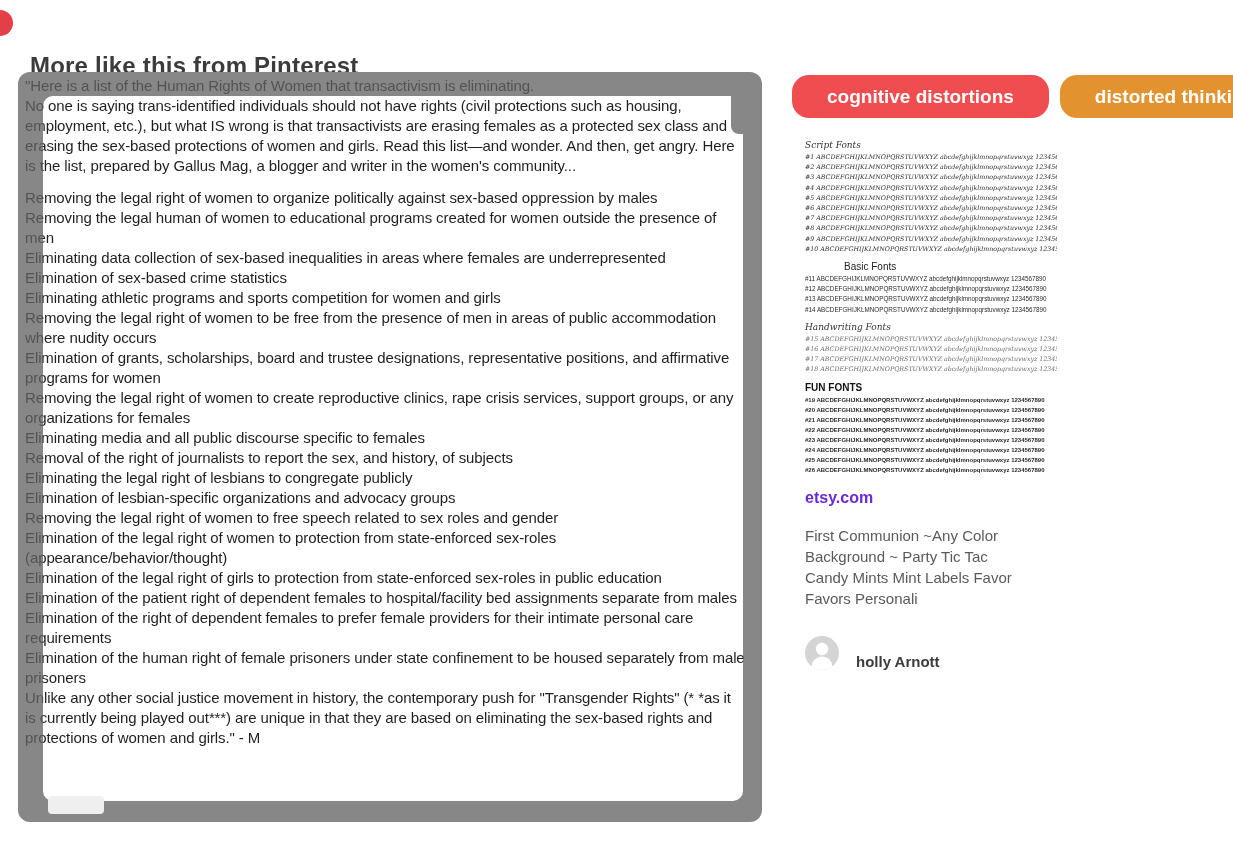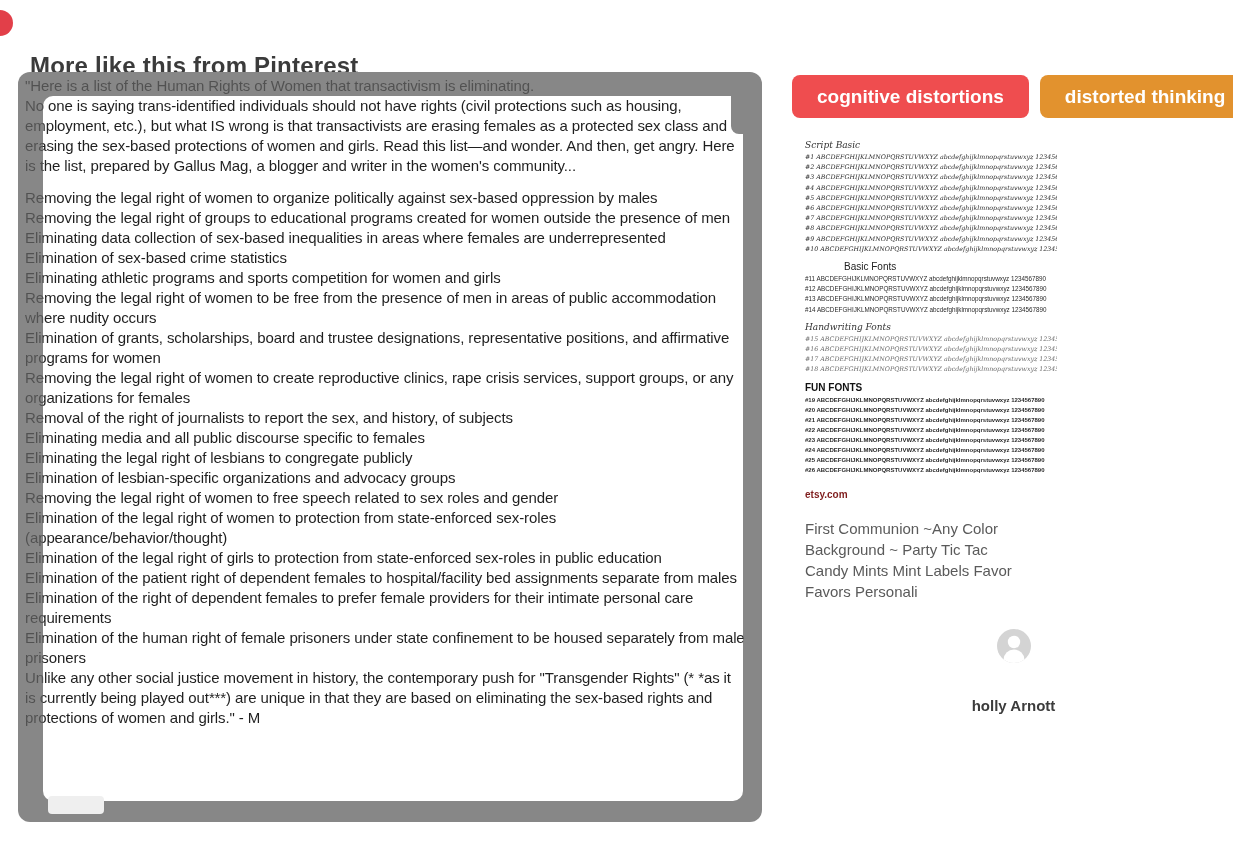--- a/index.html
+++ b/index.html
@@ -41,24 +41,24 @@
     background:#878787; border-bottom-left-radius:8px; z-index:3; pointer-events:none;
   }
   .white-patch {
     position:absolute; left:30px; top:724px; width:56px; height:18px;
     background:#efefef; border-radius:4px; z-index:3; pointer-events:none;
   }
 
   
   .tags { position:absolute; left:792px; top:75px; display:flex; gap:11px; }
   .tag {
-    height:43px; border-radius:8px; border:none; color:#fff; cursor:pointer;
+    height:43px; border-radius:17px; border:none; color:#fff; cursor:pointer;
     font-family:"Liberation Sans", sans-serif;
     font-weight:bold; font-size:19px; display:flex; align-items:center;
-    padding:0 25px; white-space:nowrap;
+    padding:0 35px; white-space:nowrap;
   }
   .tag.red    { background:#ef4d4f; }
   .tag.orange { background:#e2922e; }
 
   .right-card { position:absolute; left:792px; top:140px; width:430px; }
 
   .font-sheet { margin-left:13px; width:252px; background:#fff; cursor:pointer; }
   .fs-section { margin-bottom:7px; }
   .fs-title { color:#333; }
   .fs-title.script, .fs-title.hand {
@@ -68,53 +68,53 @@
   .fs-title.fun   { font-size:10px; font-weight:bold; color:#111; margin-bottom:2px; }
   .fs-line {
     font-size:6.3px; line-height:10.2px; white-space:nowrap; overflow:hidden;
     width:252px; color:#2a2a2a;
   }
   .sec-script .fs-line { font-family:"DejaVu Serif", serif; font-style:italic; }
   .sec-hand   .fs-line { font-family:"DejaVu Serif", serif; font-style:italic; color:#6b6b6b; }
   .sec-fun    .fs-line { font-weight:bold; font-size:6px; line-height:10px; }
 
   .pin-source {
-    margin:14px 0 0 13px; color:#7f1d1d; font-size:10px; font-weight:bold;
+    margin:14px 0 0 13px; color:#6d28d9; font-size:16px; font-weight:bold;
   }
   .pin-description {
     margin:18px 0 0 13px; width:228px; font-size:15px; line-height:21px; color:#5a5a5a; cursor:pointer;
   }
-  .author-row { margin:27px 0 0 13px; display:flex; align-items:center; gap:34px;flex-direction:column; }
+  .author-row { margin:27px 0 0 13px; display:flex; align-items:flex-end; gap:17px; }
   .avatar {
     width:34px; height:34px; border-radius:50%; background:#d4d4d4;
     overflow:hidden; flex:0 0 34px; cursor:pointer;
   }
   .author-name { font-size:15px; font-weight:bold; color:#3c3c3c; cursor:pointer; }
 </style>
 </head>
 <body>
 
 <div class="red-dot"></div>
 <h1 class="page-title">More like this from Pinterest</h1>
 
 <div class="pin">
   <div class="pin-text">
     <div>"Here is a list of the Human Rights of Women that transactivism is eliminating.</div>
     <div>No one is saying trans-identified individuals should not have rights (civil protections such as housing, employment, etc.), but what IS wrong is that transactivists are erasing females as a protected sex class and erasing the sex-based protections of women and girls. Read this list—and wonder. And then, get angry. Here is the list, prepared by Gallus Mag, a blogger and writer in the women's community...</div>
     <div class="pin-list">
         <div>Removing the legal right of women to organize politically against sex-based oppression by males</div>
-        <div>Removing the legal right of groups to educational programs created for women outside the presence of men</div>
+        <div>Removing the legal human of women to educational programs created for women outside the presence of men</div>
         <div>Eliminating data collection of sex-based inequalities in areas where females are underrepresented</div>
         <div>Elimination of sex-based crime statistics</div>
         <div>Eliminating athletic programs and sports competition for women and girls</div>
         <div>Removing the legal right of women to be free from the presence of men in areas of public accommodation where nudity occurs</div>
         <div>Elimination of grants, scholarships, board and trustee designations, representative positions, and affirmative programs for women</div>
         <div>Removing the legal right of women to create reproductive clinics, rape crisis services, support groups, or any organizations for females</div>
+        <div>Eliminating media and all public discourse specific to females</div>
         <div>Removal of the right of journalists to report the sex, and history, of subjects</div>
-        <div>Eliminating media and all public discourse specific to females</div>
         <div>Eliminating the legal right of lesbians to congregate publicly</div>
         <div>Elimination of lesbian-specific organizations and advocacy groups</div>
         <div>Removing the legal right of women to free speech related to sex roles and gender</div>
         <div>Elimination of the legal right of women to protection from state-enforced sex-roles (appearance/behavior/thought)</div>
         <div>Elimination of the legal right of girls to protection from state-enforced sex-roles in public education</div>
         <div>Elimination of the patient right of dependent females to hospital/facility bed assignments separate from males</div>
         <div>Elimination of the right of dependent females to prefer female providers for their intimate personal care requirements</div>
         <div>Elimination of the human right of female prisoners under state confinement to be housed separately from male prisoners</div>
       </div>
     <div>Unlike any other social justice movement in history, the contemporary push for "Transgender Rights" (* *as it is currently being played out***) are unique in that they are based on eliminating the sex-based rights and protections of women and girls." - M</div>
@@ -125,21 +125,21 @@
 </div>
 
 <div class="tags">
   <button class="tag red">cognitive distortions</button>
   <button class="tag orange">distorted thinking</button>
 </div>
 
 <div class="right-card">
   <div class="font-sheet">
       <div class="fs-section sec-script">
-        <div class="fs-title script">Script Basic</div>
+        <div class="fs-title script">Script Fonts</div>
         <div class="fs-line">#1 ABCDEFGHIJKLMNOPQRSTUVWXYZ abcdefghijklmnopqrstuvwxyz 1234567890</div>
         <div class="fs-line">#2 ABCDEFGHIJKLMNOPQRSTUVWXYZ abcdefghijklmnopqrstuvwxyz 1234567890</div>
         <div class="fs-line">#3 ABCDEFGHIJKLMNOPQRSTUVWXYZ abcdefghijklmnopqrstuvwxyz 1234567890</div>
         <div class="fs-line">#4 ABCDEFGHIJKLMNOPQRSTUVWXYZ abcdefghijklmnopqrstuvwxyz 1234567890</div>
         <div class="fs-line">#5 ABCDEFGHIJKLMNOPQRSTUVWXYZ abcdefghijklmnopqrstuvwxyz 1234567890</div>
         <div class="fs-line">#6 ABCDEFGHIJKLMNOPQRSTUVWXYZ abcdefghijklmnopqrstuvwxyz 1234567890</div>
         <div class="fs-line">#7 ABCDEFGHIJKLMNOPQRSTUVWXYZ abcdefghijklmnopqrstuvwxyz 1234567890</div>
         <div class="fs-line">#8 ABCDEFGHIJKLMNOPQRSTUVWXYZ abcdefghijklmnopqrstuvwxyz 1234567890</div>
         <div class="fs-line">#9 ABCDEFGHIJKLMNOPQRSTUVWXYZ abcdefghijklmnopqrstuvwxyz 1234567890</div>
         <div class="fs-line">#10 ABCDEFGHIJKLMNOPQRSTUVWXYZ abcdefghijklmnopqrstuvwxyz 1234567890</div>

